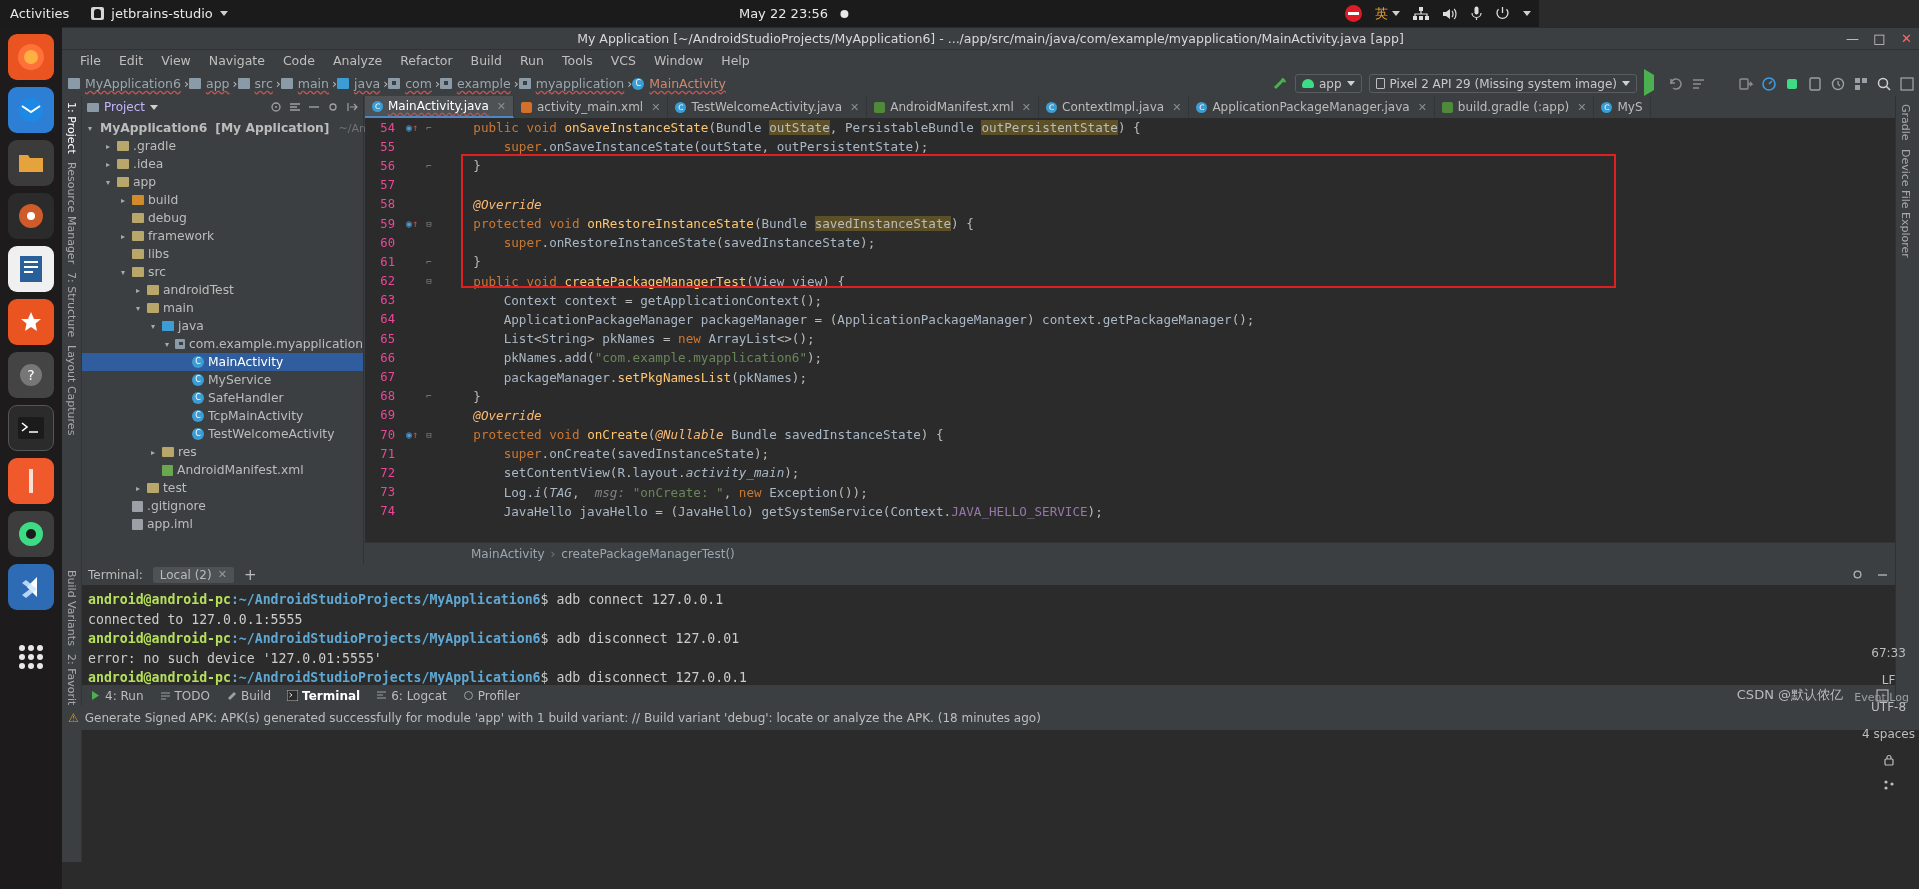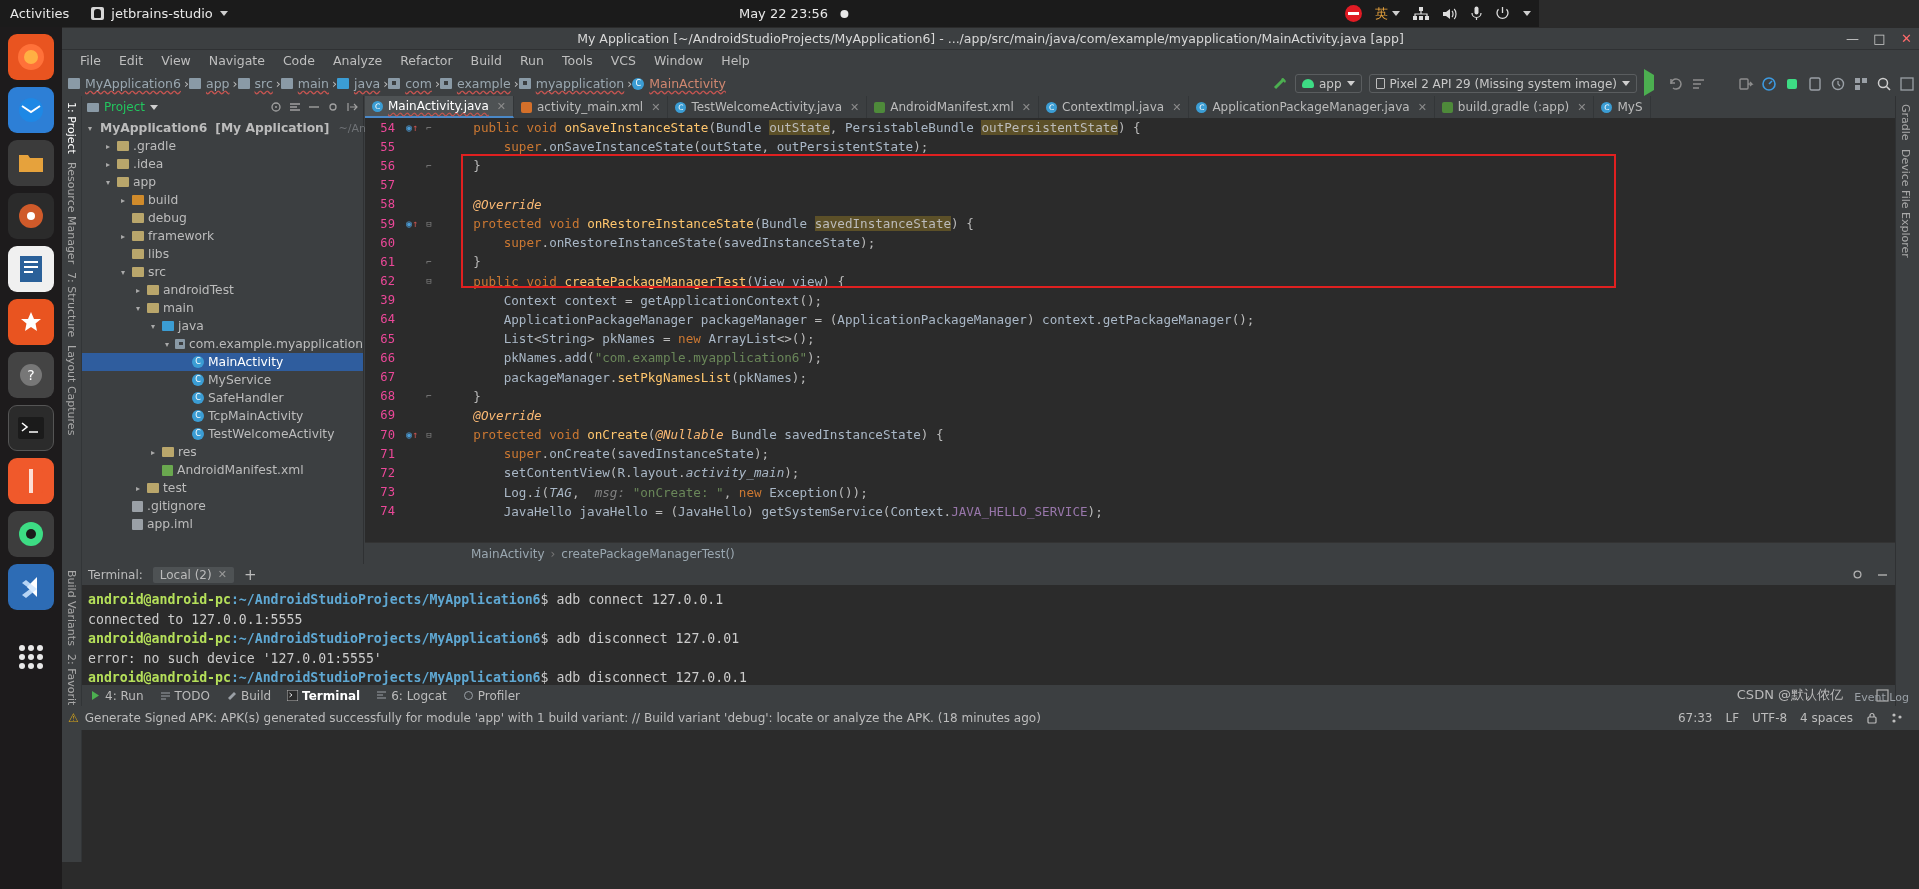--- a/index.html
+++ b/index.html
@@ -73,21 +73,21 @@
   .stripe { position:absolute; width:20px; top:0; bottom:0; background:#3c3f41;
      border-right:1px solid #323537; }
   .vtext { writing-mode:vertical-rl; font-size:11px; color:#a9a9a9; white-space:nowrap;
      padding:4px 0; }
   .vtext.sel { color:#ffffff; }
 
   
   #proj { position:absolute; left:20px; top:0; width:282px; bottom:0; background:#3c3f41;
      border-right:1px solid #2f3133; }
   #projhdr { height:22px; display:flex; align-items:center; gap:5px; font-size:12px;
-     color:#22c55e; padding:0 5px; }
+     color:#c4b5fd; padding:0 5px; }
   #projhdr .icons { margin-left:auto; display:flex; gap:7px; color:#a0a0a0; font-size:12px;}
   .tree { font-size:12.3px; color:#bcbcbc; padding-top:1px; }
   .row { height:18px; display:flex; align-items:center; gap:4px; white-space:nowrap; }
   .row.sel { background:#2f5d9e; color:#fff; }
   .arrow { width:10px; text-align:center; color:#aaa; font-size:8px; }
   .fi { width:12px;height:10px;background:#b9a66b; border-radius:1px; display:inline-block;}
   .fi.src { background:#3b9dd4; }
   .fi.pkg { background:#8a9aa6; position:relative;}
   .fi.pkg:after{content:"";position:absolute;left:4px;top:3px;width:4px;height:3px;background:#3c3f41;}
   .ji { width:12px;height:12px;border-radius:50%;background:#3b9dd4;color:#fff;font-size:8px;
@@ -158,21 +158,21 @@
   
   #btabs { position:absolute; left:20px; right:24px; bottom:24px; height:21px; background:#3c3f41;
      display:flex; align-items:center; gap:16px; padding-left:8px; font-size:12px; color:#bbb;}
   #btabs .bt { display:flex; align-items:center; gap:4px;}
   #btabs .bt.sel { color:#ffffff; font-weight:bold;}
   #btabs .right { margin-left:auto; display:flex; align-items:center; gap:6px; padding-right:6px;}
 
   
   #status { position:absolute; left:0; right:0; bottom:0; height:24px; background:#3c3f41;
      display:flex; align-items:center; font-size:12px; color:#bdbdbd; padding-left:6px; gap:6px;}
-  #status .right { margin-left:auto; display:flex; align-items:center; gap:13px; padding-right:16px;}
+  #status .right { margin-left:auto; display:flex; align-items:center; gap:13px; padding-right:4px;flex-direction:column;}
   .warnico { color:#d6a419; font-size:12px;}
 
   
   #rlabels { position:absolute; right:0; top:68px; width:24px; bottom:24px; background:#3c3f41;
      border-left:1px solid #2f3133; }
 
   
   #dock { position:absolute; left:0; top:27px; width:62px; bottom:0; background:#1d1b1c; }
   .dk { width:46px; height:46px; margin:7px auto 0 auto; border-radius:9px; display:flex;
      align-items:center; justify-content:center; color:#fff; font-size:19px; }
@@ -643,21 +643,21 @@
         <div id="codelines">
             <div class="cline"><span class="gut">54</span><span class="mk"><span style="color:#4a9ad4">◉</span><span style="color:#c75450">↑</span></span><span class="fold">⌐</span><span class="txt">    <span class="kw">public</span> <span class="kw">void</span> <span class="fn">onSaveInstanceState</span>(<span class="ty">Bundle</span> <span class="hl">outState</span>, <span class="ty">PersistableBundle</span> <span class="hl">outPersistentState</span>) {</span></div>
             <div class="cline"><span class="gut">55</span><span class="mk"></span><span class="fold"></span><span class="txt">        <span class="kw">super</span>.<span class="id">onSaveInstanceState</span>(<span class="id">outState</span>, <span class="id">outPersistentState</span>);</span></div>
             <div class="cline"><span class="gut">56</span><span class="mk"></span><span class="fold">⌐</span><span class="txt">    }</span></div>
             <div class="cline"><span class="gut">57</span><span class="mk"></span><span class="fold"></span><span class="txt"></span></div>
             <div class="cline"><span class="gut">58</span><span class="mk"></span><span class="fold"></span><span class="txt">    <span class="an">@Override</span></span></div>
             <div class="cline"><span class="gut">59</span><span class="mk"><span style="color:#4a9ad4">◉</span><span style="color:#c75450">↑</span></span><span class="fold">⊟</span><span class="txt">    <span class="kw">protected</span> <span class="kw">void</span> <span class="fn">onRestoreInstanceState</span>(<span class="ty">Bundle</span> <span class="hl">savedInstanceState</span>) {</span></div>
             <div class="cline"><span class="gut">60</span><span class="mk"></span><span class="fold"></span><span class="txt">        <span class="kw">super</span>.<span class="id">onRestoreInstanceState</span>(<span class="id">savedInstanceState</span>);</span></div>
             <div class="cline"><span class="gut">61</span><span class="mk"></span><span class="fold">⌐</span><span class="txt">    }</span></div>
             <div class="cline"><span class="gut">62</span><span class="mk"></span><span class="fold">⊟</span><span class="txt">    <span class="kw">public</span> <span class="kw">void</span> <span class="fn">createPackageManagerTest</span>(<span class="ty">View</span> <span class="id">view</span>) {</span></div>
-            <div class="cline"><span class="gut">39</span><span class="mk"></span><span class="fold"></span><span class="txt">        <span class="ty">Context</span> <span class="id">context</span> = <span class="id">getApplicationContext</span>();</span></div>
+            <div class="cline"><span class="gut">63</span><span class="mk"></span><span class="fold"></span><span class="txt">        <span class="ty">Context</span> <span class="id">context</span> = <span class="id">getApplicationContext</span>();</span></div>
             <div class="cline"><span class="gut">64</span><span class="mk"></span><span class="fold"></span><span class="txt">        <span class="ty">ApplicationPackageManager</span> <span class="id">packageManager</span> = (<span class="ty">ApplicationPackageManager</span>) <span class="id">context</span>.<span class="id">getPackageManager</span>();</span></div>
             <div class="cline"><span class="gut">65</span><span class="mk"></span><span class="fold"></span><span class="txt">        <span class="ty">List</span>&lt;<span class="ty">String</span>&gt; <span class="id">pkNames</span> = <span class="kw">new</span> <span class="ty">ArrayList</span>&lt;&gt;();</span></div>
             <div class="cline"><span class="gut">66</span><span class="mk"></span><span class="fold"></span><span class="txt">        <span class="id">pkNames</span>.<span class="id">add</span>(<span class="st">"com.example.myapplication6"</span>);</span></div>
             <div class="cline"><span class="gut">67</span><span class="mk"></span><span class="fold"></span><span class="txt">        <span class="id">packageManager</span>.<span class="fn">setPkgNamesList</span>(<span class="id">pkNames</span>);</span></div>
             <div class="cline"><span class="gut">68</span><span class="mk"></span><span class="fold">⌐</span><span class="txt">    }</span></div>
             <div class="cline"><span class="gut">69</span><span class="mk"></span><span class="fold"></span><span class="txt">    <span class="an">@Override</span></span></div>
             <div class="cline"><span class="gut">70</span><span class="mk"><span style="color:#4a9ad4">◉</span><span style="color:#c75450">↑</span></span><span class="fold">⊟</span><span class="txt">    <span class="kw">protected</span> <span class="kw">void</span> <span class="fn">onCreate</span>(<span class="an">@Nullable</span> <span class="ty">Bundle</span> <span class="id">savedInstanceState</span>) {</span></div>
             <div class="cline"><span class="gut">71</span><span class="mk"></span><span class="fold"></span><span class="txt">        <span class="kw">super</span>.<span class="id">onCreate</span>(<span class="id">savedInstanceState</span>);</span></div>
             <div class="cline"><span class="gut">72</span><span class="mk"></span><span class="fold"></span><span class="txt">        <span class="id">setContentView</span>(<span class="ty">R</span>.<span class="id">layout</span>.<span class="ital">activity_main</span>);</span></div>
             <div class="cline"><span class="gut">73</span><span class="mk"></span><span class="fold"></span><span class="txt">        <span class="ty">Log</span>.<span class="ital">i</span>(<span class="ital">TAG</span>,  <span class="mg">msg:</span> <span class="st">"onCreate: "</span>, <span class="kw">new</span> <span class="ty">Exception</span>());</span></div>

